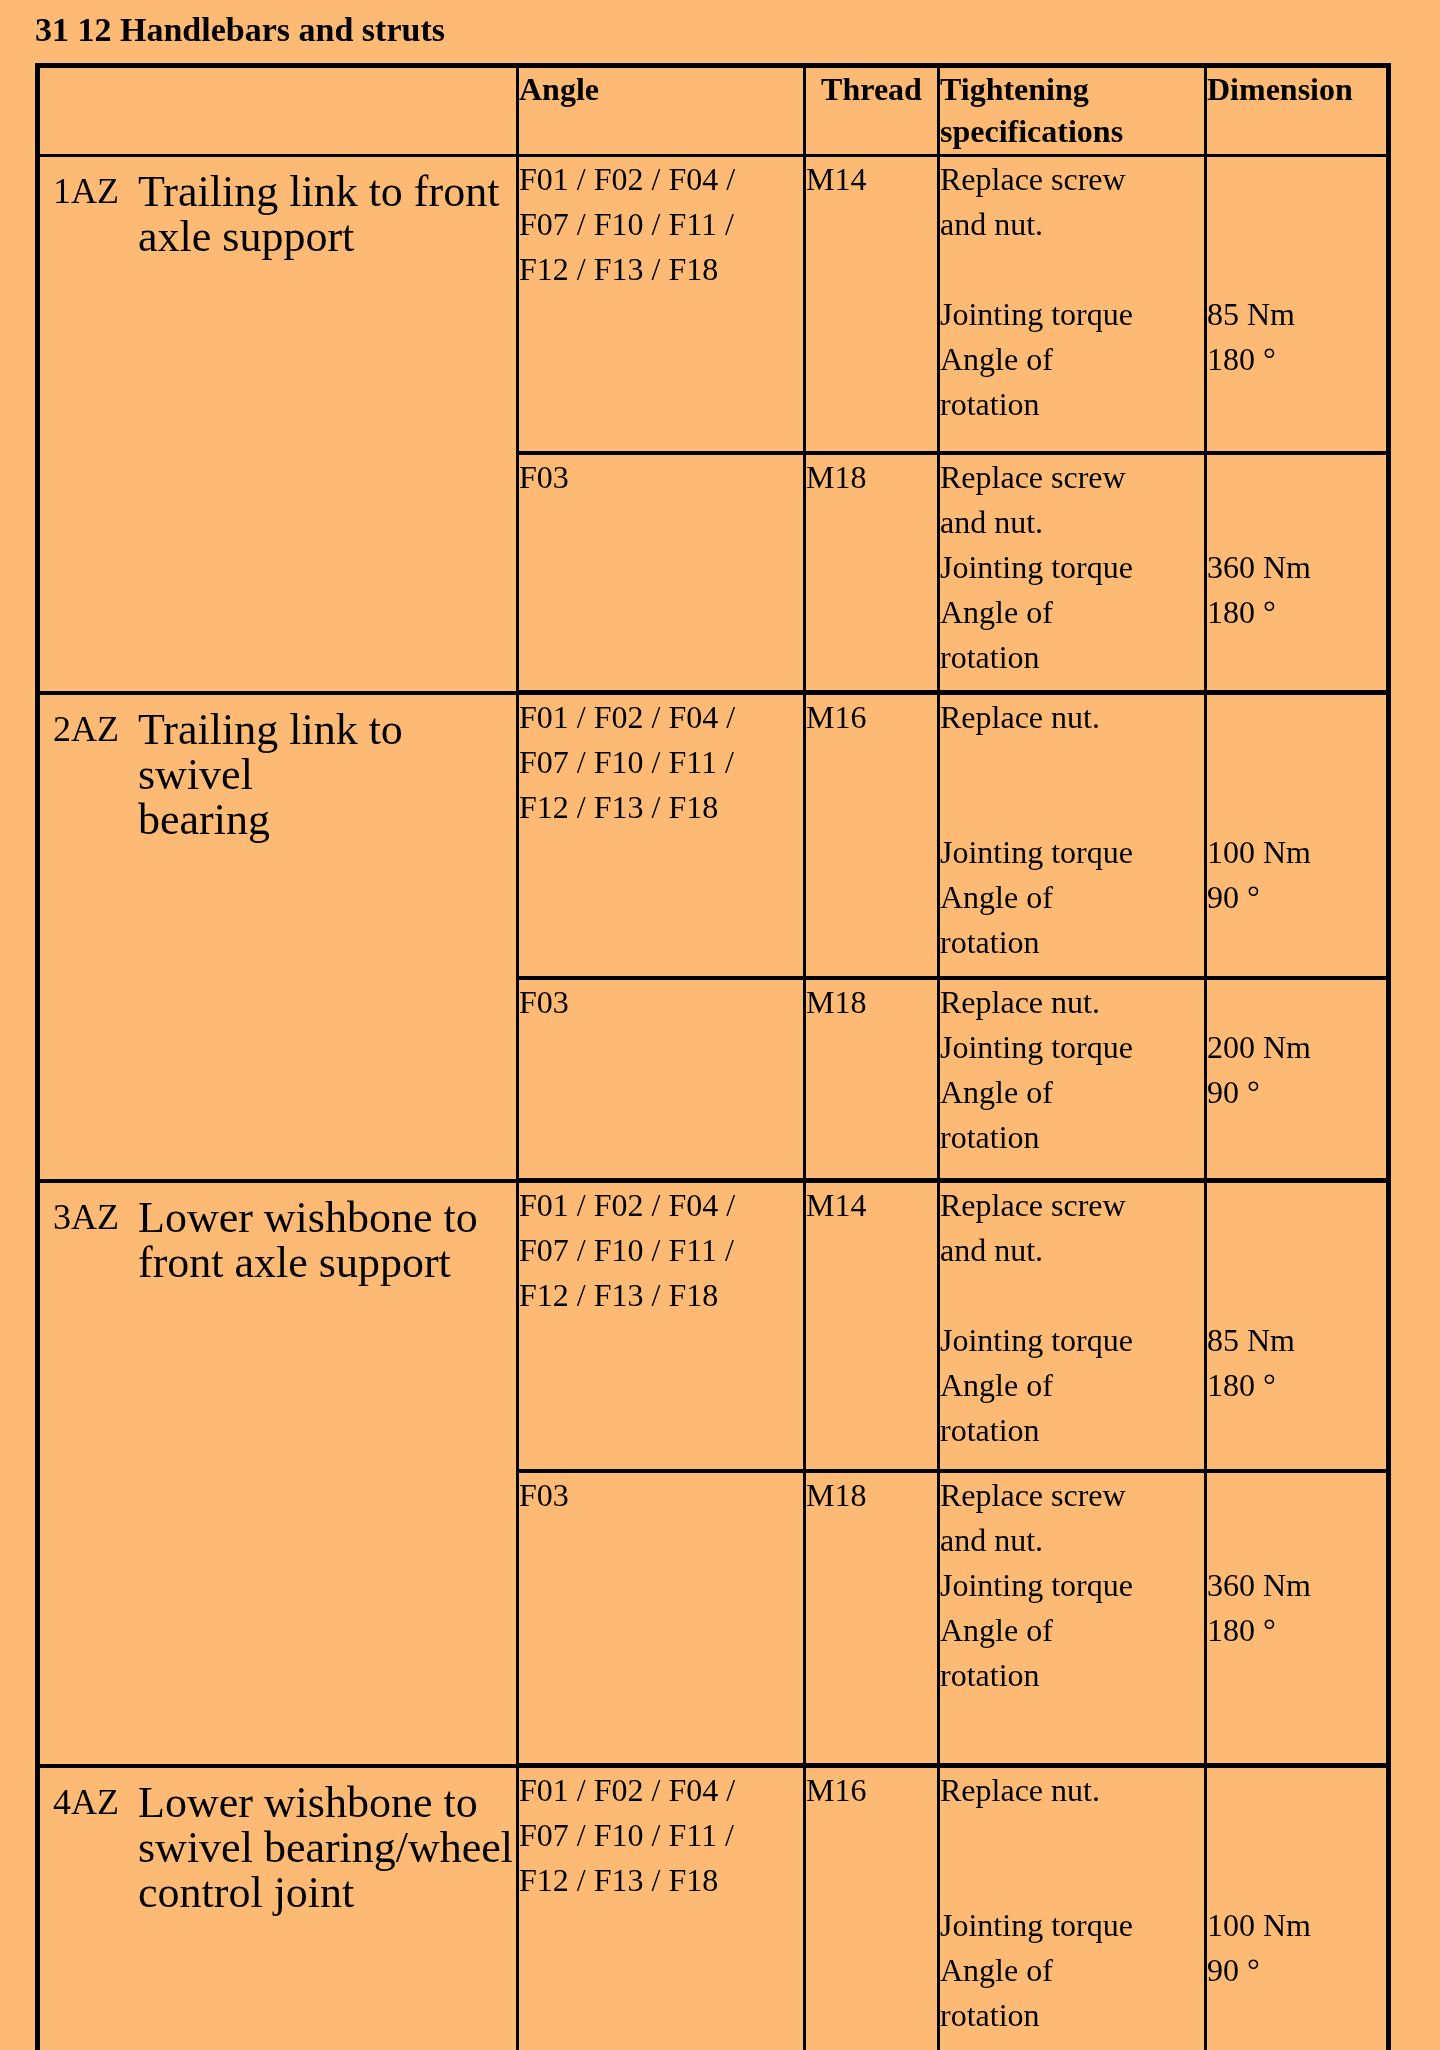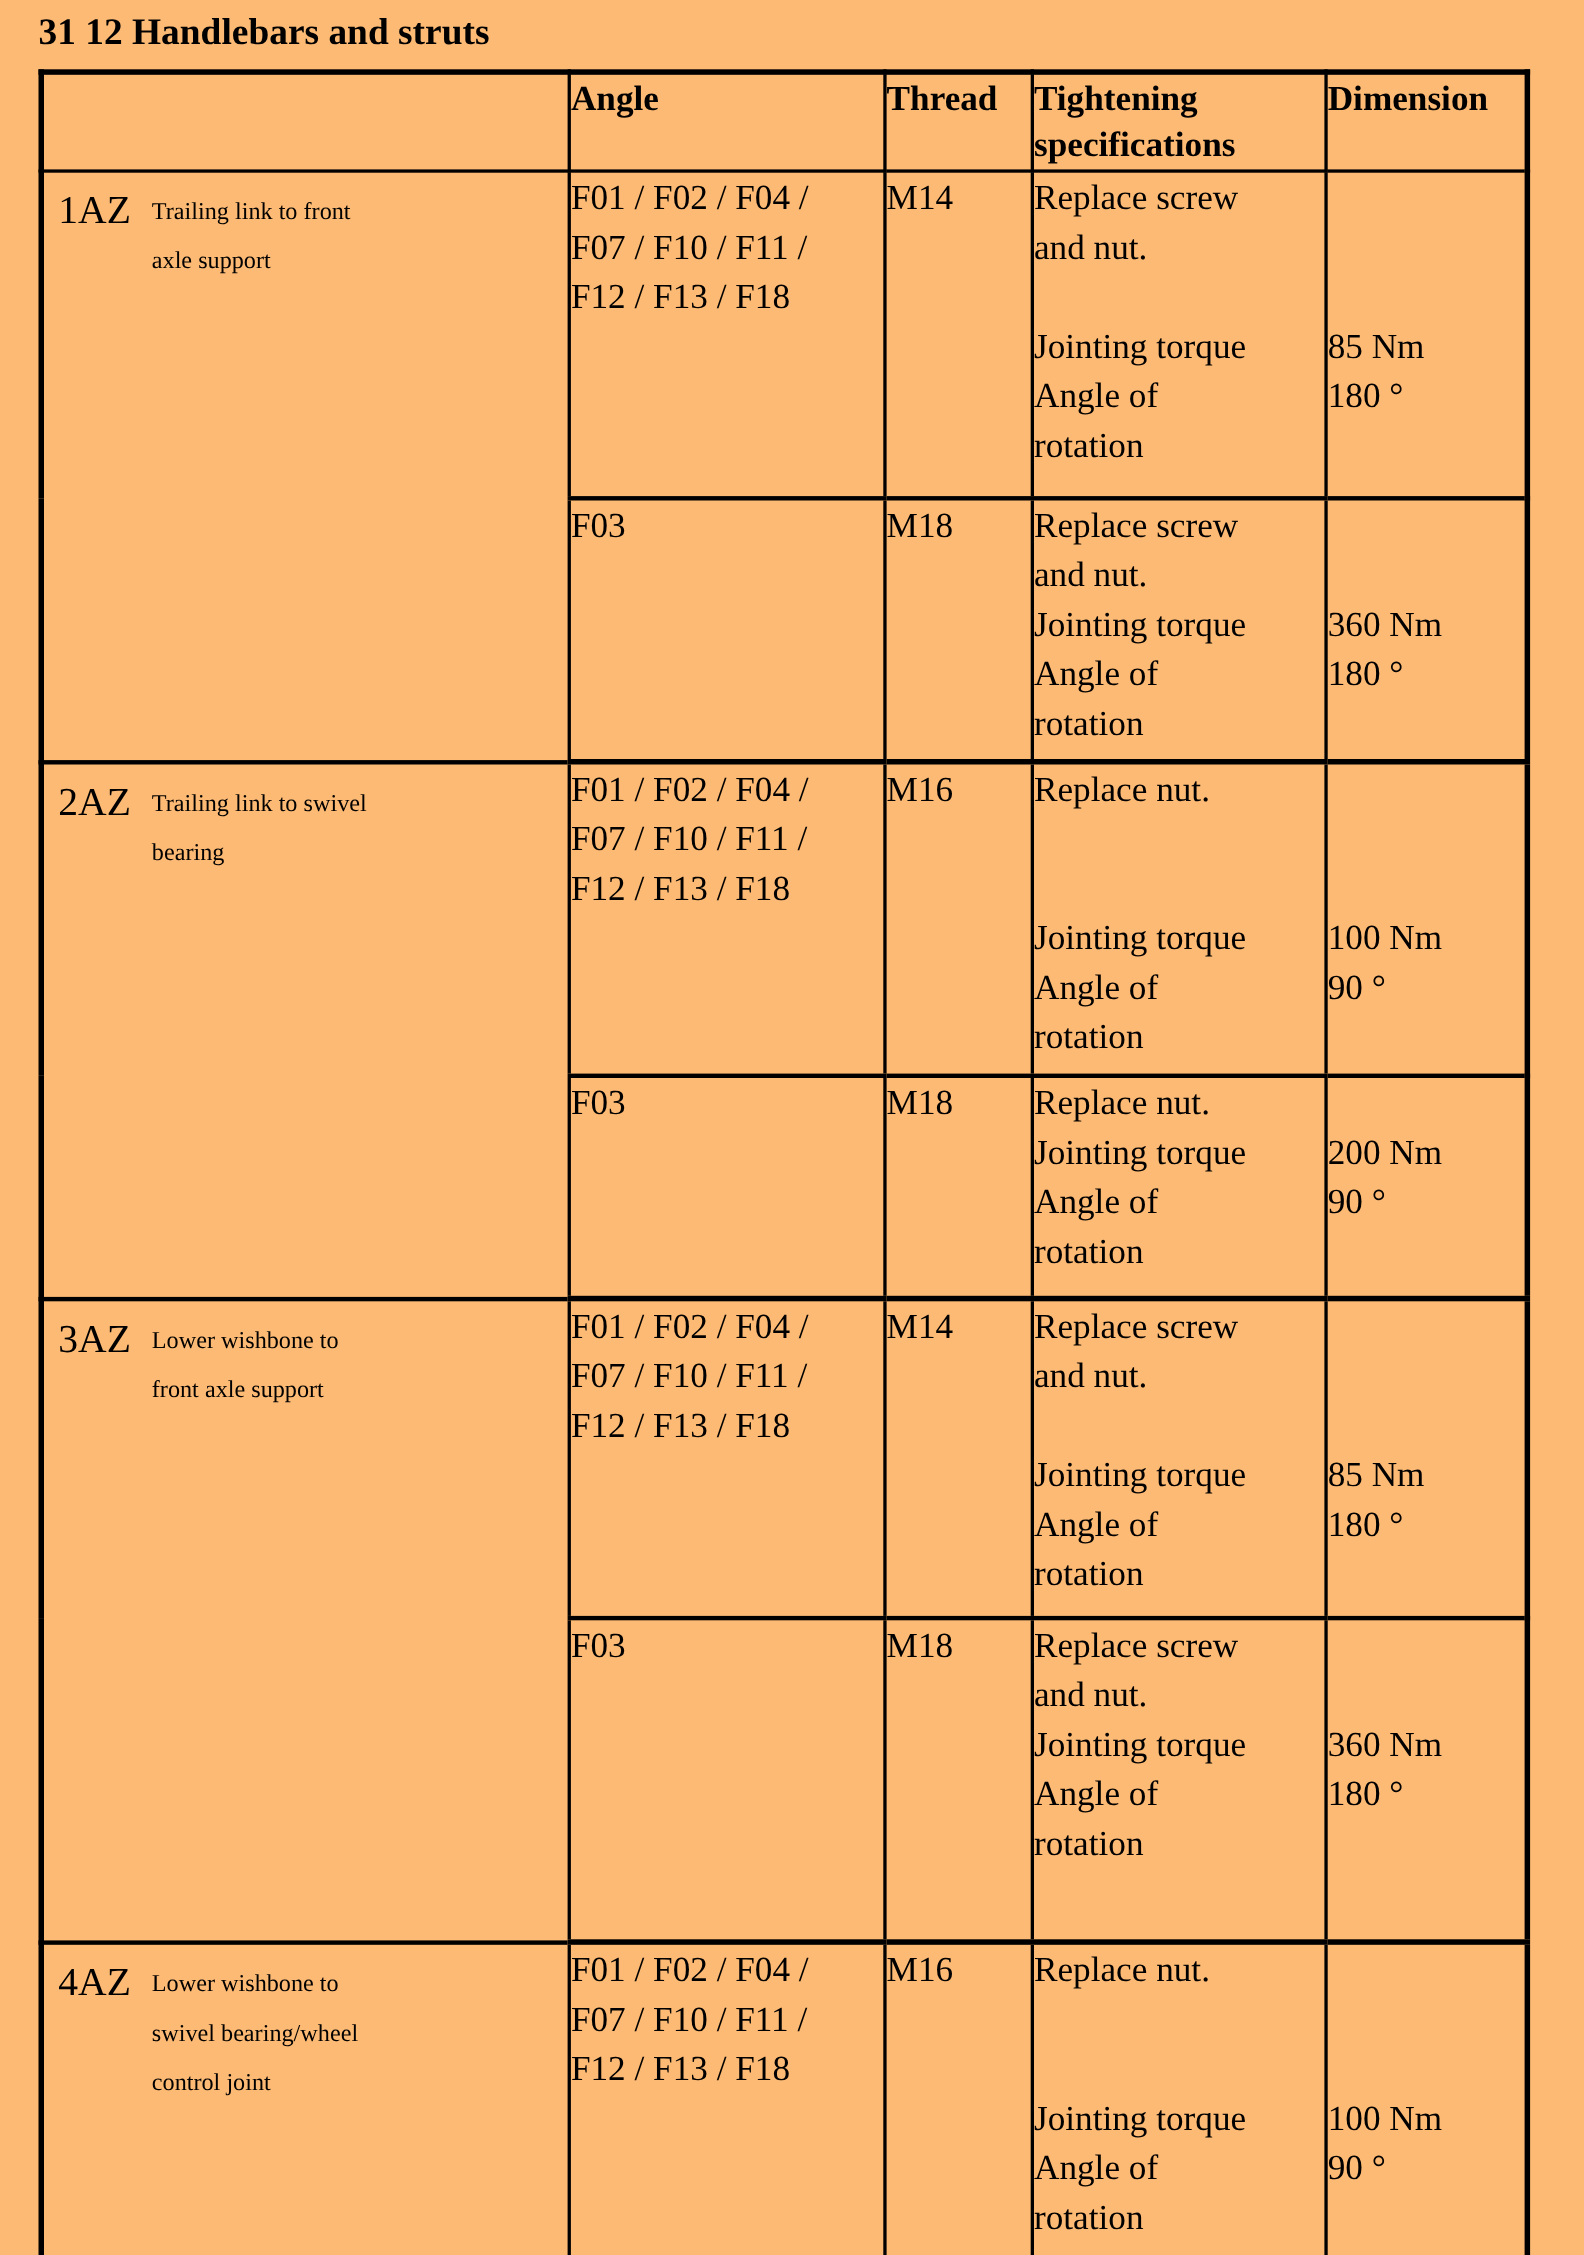--- a/index.html
+++ b/index.html
@@ -7,33 +7,33 @@
         overflow:hidden;font-family:Liberation Serif, serif;}
   #doc-title{position:absolute;left:35px;top:10px;font-size:34px;line-height:40px;
              font-weight:bold;white-space:nowrap;}
   table.spec{position:absolute;left:35px;top:63px;border-collapse:collapse;
              table-layout:fixed;width:1351px;border:5px solid #000;}
   table.spec td, table.spec th{border:3px solid #000;vertical-align:top;padding:0;
              font-size:32px;color:#000;}
   
   th.hd{font-weight:bold;text-align:left;line-height:42px;padding:6px 0 0 18px;
         white-space:pre-line;}
-  th.hd-thread{padding-left:24px;}
+  th.hd-thread{padding-left:24px;text-align:center;}
   th.hd-tight{padding-left:14px;margin-left:36px;}
   th.hd-dim{padding-left:20px;margin-left:18px;}
   
   td.cell{line-height:45px;padding:12px 4px 0 7px;white-space:pre-line;font-weight:400;}
   td.thread-cell{padding-left:6px;}
   td.tight-cell{padding-left:25px;}
   td.dim-cell{padding-left:8px;}
   
   td.c1{padding:0;}
   .c1-flex{display:flex;align-items:flex-start;padding-top:12px;}
   .row-id{flex:0 0 85px;padding-left:13px;font-size:36px;line-height:45px;}
-  .row-desc{font-size:22px;line-height:45px;white-space:pre-line;}
+  .row-desc{font-size:44px;line-height:45px;white-space:pre-line;}
   
   tr.sub-a td{border-bottom-width:4px;}
   tr.main-end td{border-bottom-width:5px;}
   td.c1-span{border-bottom-width:5px;}
 </style>
 </head>
 <body>
 
 <div id="page">
 

